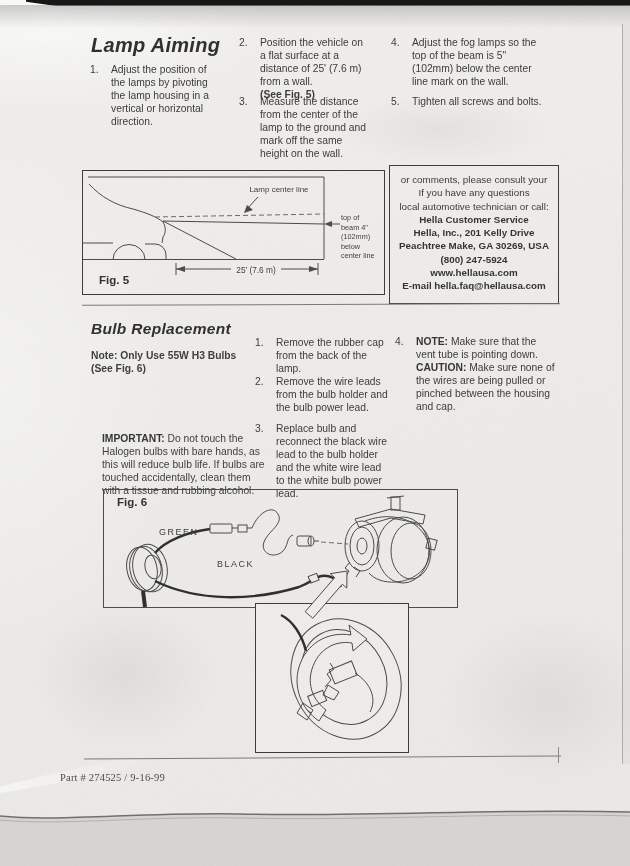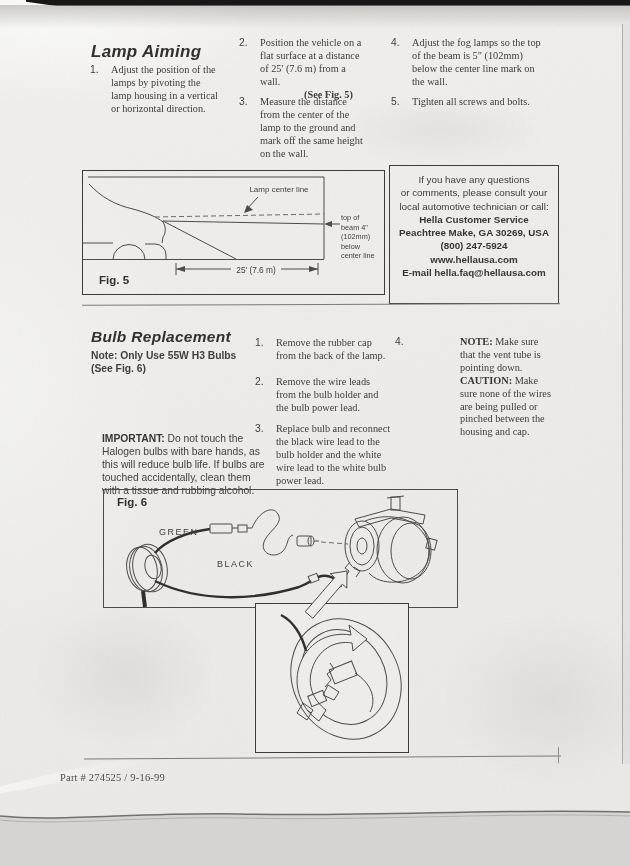--- a/index.html
+++ b/index.html
@@ -16,28 +16,28 @@
   .topbar{left:26px;top:0;width:604px;height:6px;background:#141414;
     clip-path:polygon(0 0,100% 0,100% 100%,5% 100%,0 30%);}
   .topshade{left:0;top:5px;width:630px;height:24px;
     background:linear-gradient(180deg,rgba(168,166,162,.55),rgba(168,166,162,0));}
   .rightedge{left:622px;top:24px;width:1px;height:740px;background:#b2b0ae;}
   .rightcol{left:623px;top:24px;width:7px;height:740px;background:#e7e5e3;}
   .smudge{border-radius:50%;pointer-events:none;}
   .noise{left:0;top:0;pointer-events:none;opacity:.09;}
   
   .h1{font-style:italic;font-weight:bold;color:#2e2e2e;letter-spacing:.3px;}
-  .t-lamp{font-size:17px;margin-top:8px;}
+  .t-lamp{font-size:20px;}
   .t-bulb{font-size:15.5px;}
   .step{display:flex;gap:8px;font-size:10.3px;line-height:12.9px;color:#3a3a3a;}
   .step .num{width:13px;flex:none;}
-  .step .txt{flex:1;font-family:Liberation Serif, serif;}
+  .step .txt{flex:1;}
   b{color:#333;}
   .boldline{font-weight:bold;}
-  .blk{display:block;margin-left:44px;}
+  .blk{display:block;}
   .para{font-size:10.3px;line-height:12.9px;}
   
   .box{border:1px solid #3a3a3a;}
   .contact{font-size:9.8px;line-height:13.3px;text-align:center;padding-top:7px;color:#3a3a3a;}
   .contact .cb{font-weight:bold;color:#333;}
   .rule{background:#7a7a78;height:1px;}
   .tick{background:#8d8d8b;width:1px;}
   .footer-part{font-family:"Liberation Serif",serif;font-size:10.5px;color:#4a4a48;letter-spacing:.2px;}
   
   svg .ln{stroke:#4a4a4a;stroke-width:1;fill:none;}
@@ -137,33 +137,34 @@
         <text class="f5tiny" x="258" y="58.5">beam 4"</text>
         <text class="f5tiny" x="258" y="68">(102mm)</text>
         <text class="f5tiny" x="258" y="77.5">below</text>
         <text class="f5tiny" x="258" y="87">center line</text>
       </g>
       <text class="figlabel" x="16" y="113">Fig. 5</text>
     </svg>
   </div>
 
   <div class="abs box contact" style="left:389px;top:165px;width:168px;height:130px;">
+    <div>or comments, please consult your</div>
     <div>If you have any questions</div>
-    <div>or comments, please consult your</div>
     <div>local automotive technician or call:</div>
     <div class="cb">Hella Customer Service</div>
+    <div class="cb">Hella, Inc., 201 Kelly Drive</div>
     <div class="cb">Peachtree Make, GA 30269, USA</div>
     <div class="cb">(800) 247-5924</div>
     <div class="cb">www.hellausa.com</div>
     <div class="cb">E-mail hella.faq@hellausa.com</div>
   </div>
 
   <div class="abs rule" style="left:82px;top:304px;width:478px;transform:rotate(-0.2deg);"></div>
 
-  <div class="abs h1 t-bulb" style="left:91px;top:328px;">Bulb Replacement</div>
+  <div class="abs h1 t-bulb" style="left:91px;top:320px;">Bulb Replacement</div>
   <div class="abs para boldline" style="left:91px;top:350px;">Note: Only Use 55W H3 Bulbs</div>
   <div class="abs para boldline" style="left:91px;top:363px;">(See Fig. 6)</div>
 
   <div class="abs para" style="left:102px;top:386px;width:164px;margin-top:47px;">
     <b>IMPORTANT:</b><span> Do not touch the Halogen bulbs with bare hands, as this will reduce bulb life. If bulbs are touched accidentally, clean them with a tissue and rubbing alcohol.</span>
   </div>
 
   <div class="abs step" style="left:255px;top:337px;width:133px;">
     <span class="num">1.</span>
     <span class="txt">Remove the rubber cap from the back of the lamp.</span>

